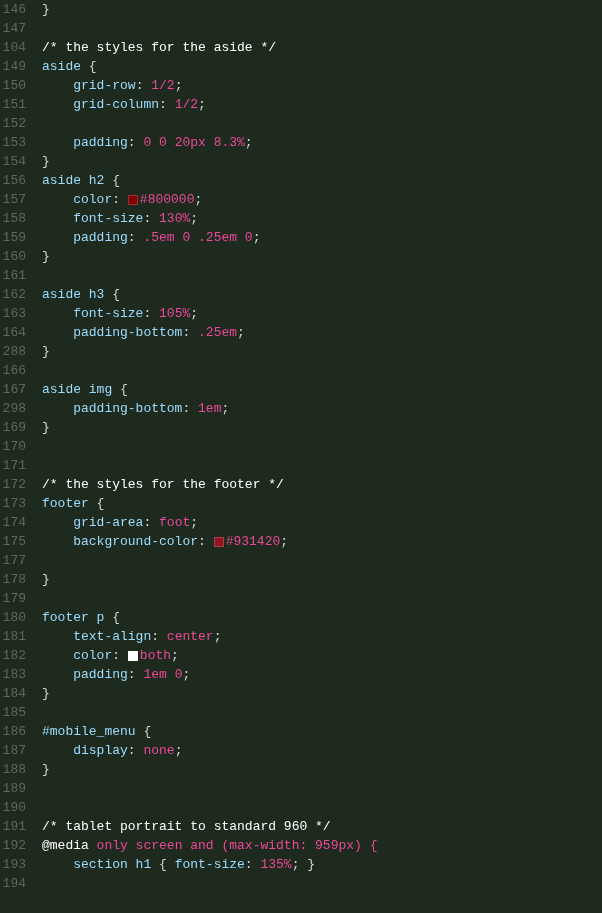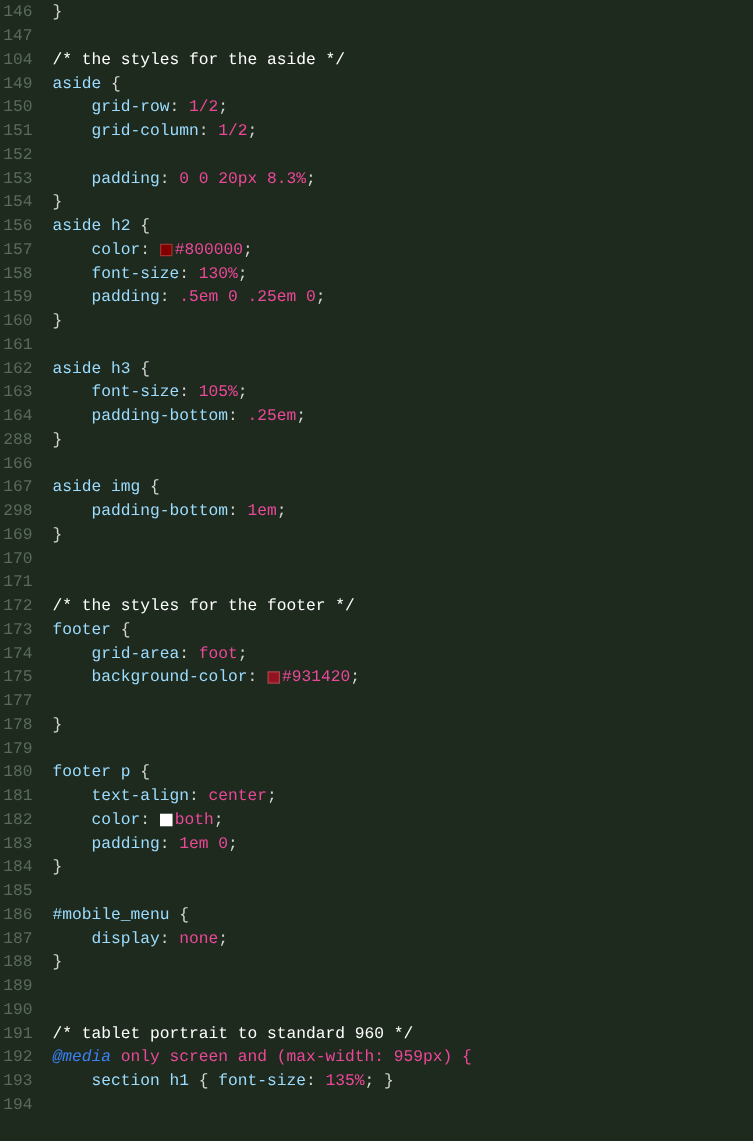--- a/index.html
+++ b/index.html
@@ -37,21 +37,21 @@
       font-size: 13px;
     }
     
     .c-comment { color: #ffffff; }
     .c-selector { color: #9cdcfe; }
     .c-brace { color: #d4d4d4; }
     .c-property { color: #9cdcfe; }
     .c-colon { color: #d4d4d4; }
     .c-value { color: #ec4899; }
     .c-punctuation { color: #d4d4d4; }
-    .c-at { color: #3b82f6; font-style: italic; }
+    .c-at { color: #ffffff; }
     .c-mediakw { color: #ec4899; }
     .color-swatch {
       display: inline-block;
       width: 10px;
       height: 10px;
       margin-right: 2px;
       vertical-align: middle;
       border: 1px solid rgba(255,255,255,0.2);
     }
   </style>

